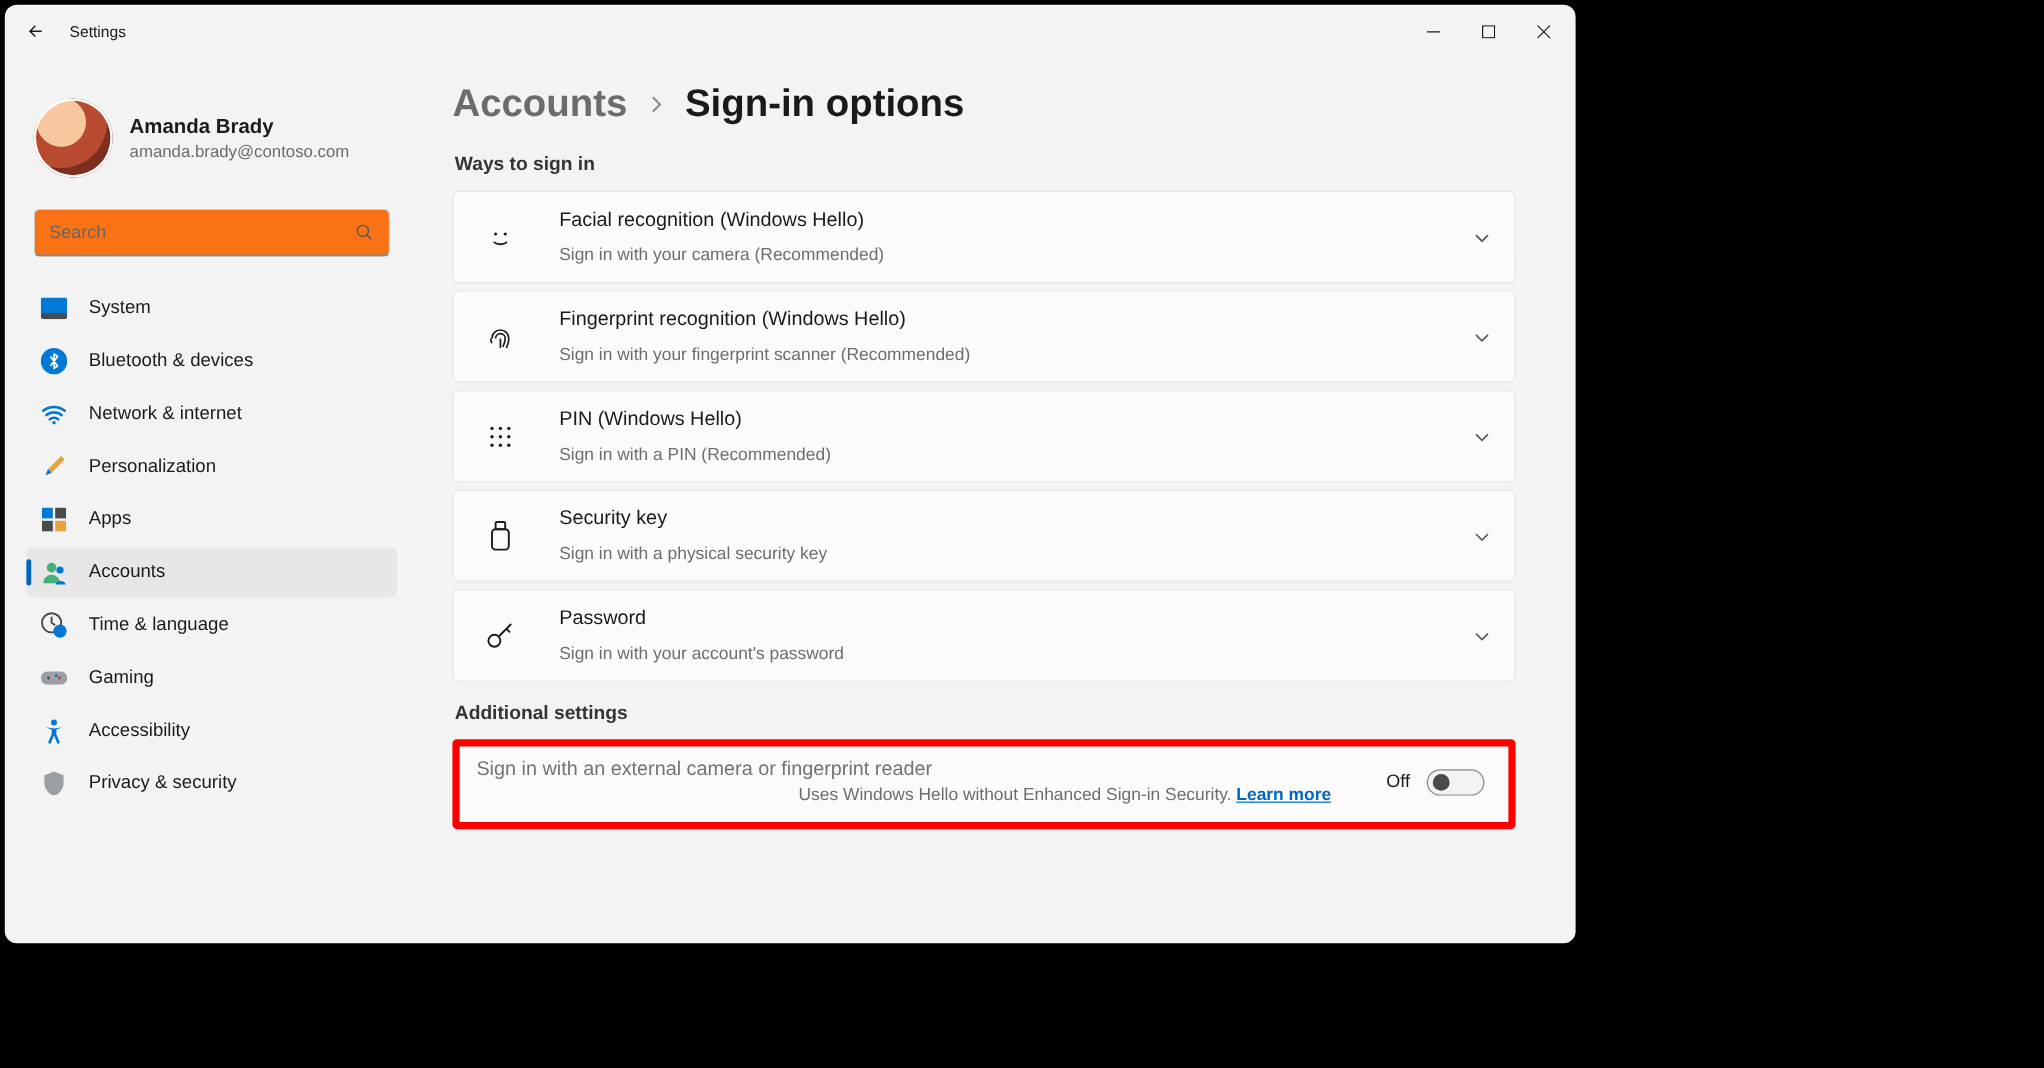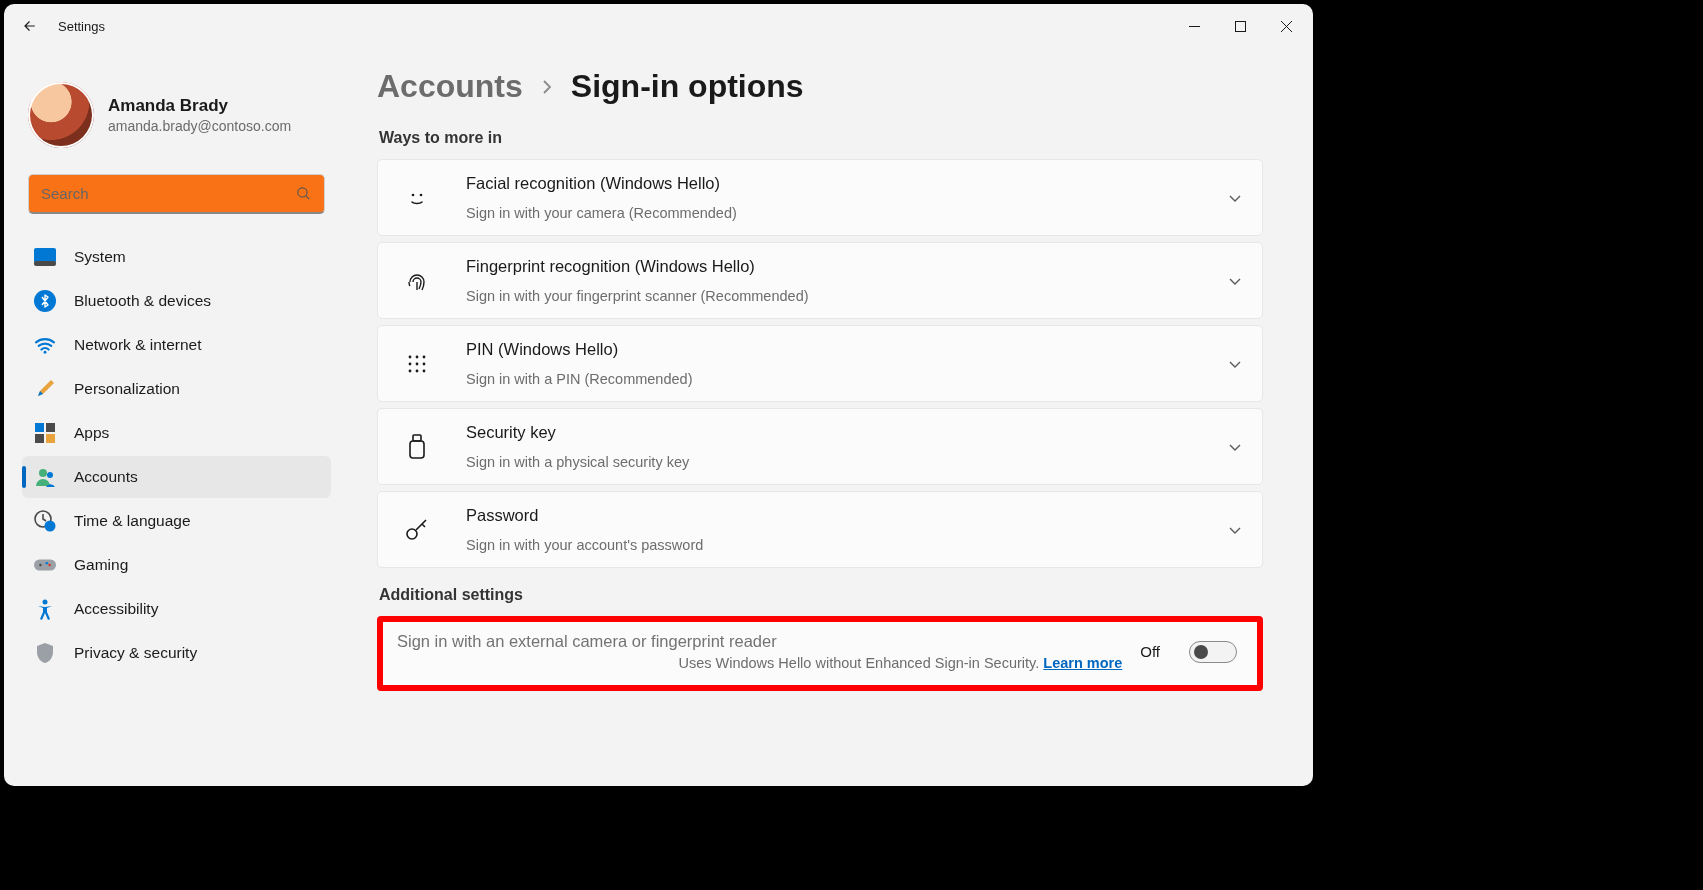--- a/index.html
+++ b/index.html
@@ -66,21 +66,21 @@
   .card .card-sub { font-size:14.5px; color:#6d6d6d; margin-top:12px;}
   .card .expand { color:#5a5a5a; display:flex; align-items:center; justify-content:center;}
   .highlight-box {
     border:6px solid #ff0000; border-radius:4px; margin-top:10px;
     background:#fbfbfb; padding:10px 20px 14px 14px; display:flex; align-items:center; gap:18px;
   }
   .highlight-text { flex:1; }
   .highlight-title { font-size:16.5px; color:#737373;}
   .highlight-sub { font-size:14.5px; color:#6d6d6d; margin-top:4px;text-align:right;}
   .learn-more { color:#0067c0; font-weight:600; }
-  .toggle-wrap { display:flex; align-items:center; gap:29px;}
+  .toggle-wrap { display:flex; align-items:center; gap:14px;margin-left:28px;}
   .toggle-label{ font-size:15px; color:#1a1a1a;}
   .toggle {
     width:48px; height:22px; border-radius:20px; border:1px solid #8a8a8a; background:#f3f3f3; position:relative;
   }
   .toggle .knob {
     position:absolute; width:14px; height:14px; border-radius:50%; background:#4a4a4a; top:3px; left:4px;
   }
   svg { display:block; }
 </style>
 </head>
@@ -237,21 +237,21 @@
       <div class="breadcrumb">
         <span class="parent">Accounts</span>
         <span class="chev">
           <svg width="16" height="16" viewBox="0 0 16 16" fill="none" stroke="#8a8a8a" stroke-width="1.8">
               <path d="M5 2l6 6-6 6"></path>
             </svg>
         </span>
         <span>Sign-in options</span>
       </div>
 
-      <div class="section-title">Ways to more in</div>
+      <div class="section-title">Ways to sign in</div>
 
       <div class="cards">
         <div class="card">
           <div class="card-icon">
             <svg width="26" height="26" viewBox="0 0 26 26" fill="none" stroke="#1a1a1a" stroke-width="1.6">
                 <circle cx="9" cy="10" r="1.3" fill="#1a1a1a" stroke="none"></circle>
                 <circle cx="17" cy="10" r="1.3" fill="#1a1a1a" stroke="none"></circle>
                 <path d="M8 17c2 2 8 2 10 0" stroke-linecap="round"></path>
               </svg>
           </div>

